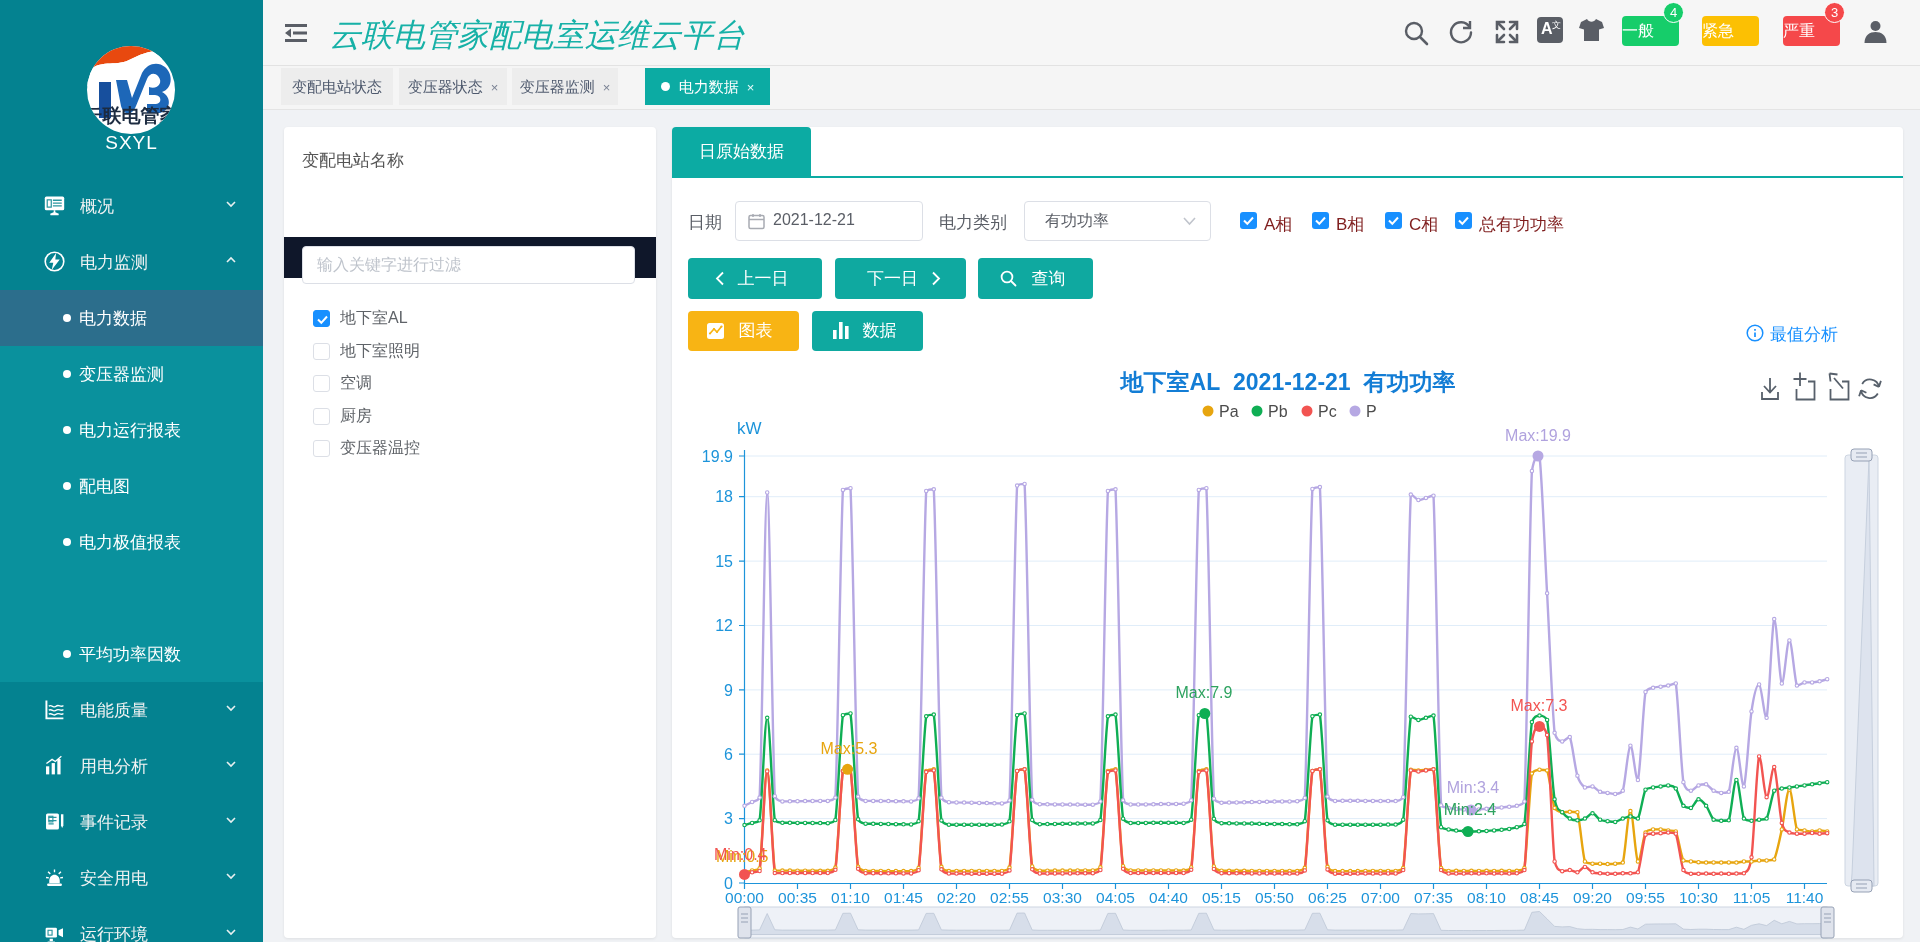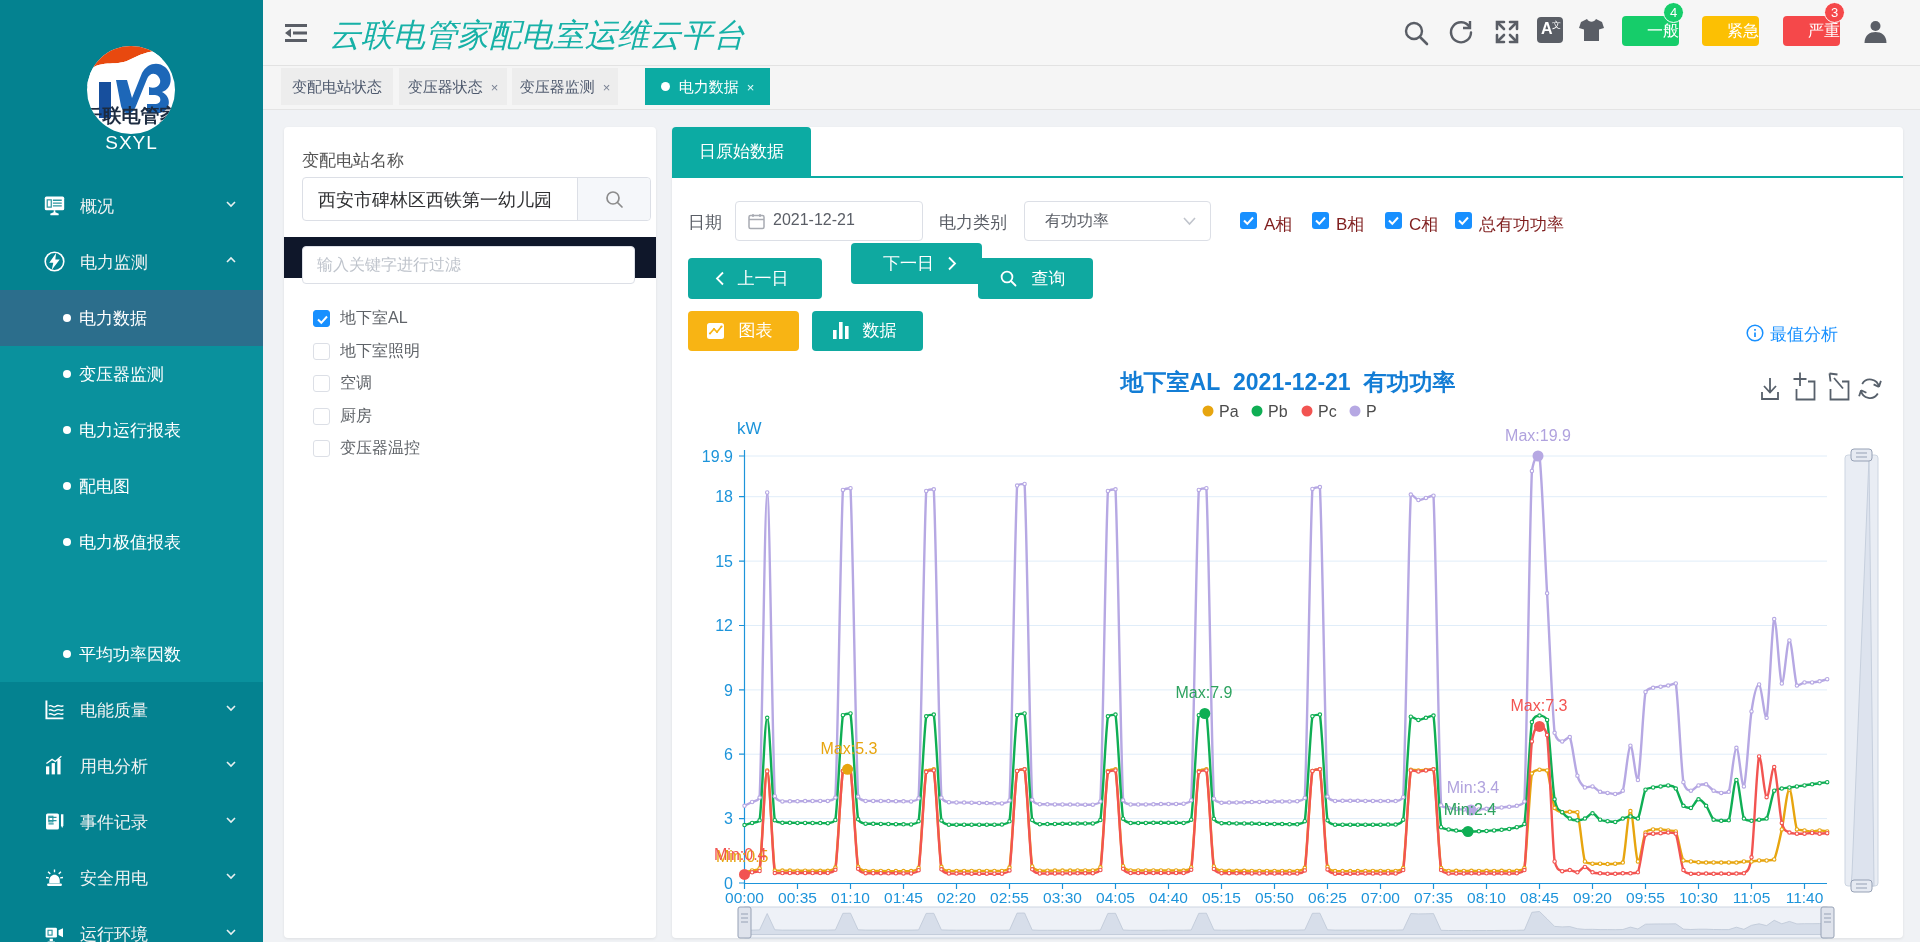--- a/index.html
+++ b/index.html
@@ -17,21 +17,21 @@
 #submenu{position:absolute;left:0;top:290px;width:263px;height:392px;background:#0a919d;}
 .srow{position:absolute;left:0;width:263px;height:56px;color:#fff;font-size:17px;}
 .srow .dot{position:absolute;left:63px;top:24px;width:8px;height:8px;border-radius:50%;background:#fff;}
 .srow .stx{position:absolute;left:79px;top:17px;}
 .srow.active{background:#2c6e8c;}
 
 #header{position:absolute;left:263px;top:0;width:1657px;height:66px;background:#f6f6f6;border-bottom:1px solid #e2e2e2;}
 #htitle{position:absolute;left:66px;top:14px;font-size:32px;color:#17b1a7;white-space:nowrap;font-style:italic;}
 #hamb{position:absolute;left:22px;top:24px;width:22px;height:18px;}
 
-.hbtn{position:absolute;top:16px;height:30px;border-radius:4px;color:#fff;font-size:16px;text-align:right;line-height:30px;}
+.hbtn{position:absolute;top:16px;height:30px;border-radius:4px;color:#fff;font-size:16px;text-align:left;line-height:30px;}
 .badge{position:absolute;width:21px;height:21px;border-radius:50%;color:#fff;font-size:13px;text-align:center;line-height:19px;border:1px solid #fff;}
 
 #tagsrow{position:absolute;left:263px;top:66px;width:1657px;height:44px;background:#f5f5f5;border-bottom:1px solid #e4e4e4;}
 .tag{position:absolute;top:2px;height:37px;background:#ededed;color:#4f5a6e;font-size:15px;line-height:37px;text-align:center;white-space:nowrap;}
 .tag .x{color:#7a8294;font-size:13px;margin-left:8px;}
 .tag.on{background:#0caba3;color:#fff;}
 .tag.on .x{color:#e9fbfa;}
 .tag.on .odot{display:inline-block;width:9px;height:9px;background:#fff;border-radius:50%;margin-right:9px;position:relative;top:-1px;}
 
 #leftcard{position:absolute;left:284px;top:127px;width:372px;height:811px;background:#fff;border-radius:4px;box-shadow:0 1px 3px rgba(0,0,0,.08);}
@@ -227,29 +227,20 @@
 
 <div id="tagsrow">
   <div class="tag" style="left:18px;width:112px;">变配电站状态</div>
   <div class="tag" style="left:136px;width:108px;">变压器状态<span class="x">×</span></div>
   <div class="tag" style="left:249px;width:106px;">变压器监测<span class="x">×</span></div>
   <div class="tag on" style="left:382px;width:125px;"><span class="odot"></span>电力数据<span class="x">×</span></div>
 </div>
 
 <div id="leftcard">
   <div class="lbl" id="stname">变配电站名称</div>
-  <div id="stinput">
-     <div class="txt">西安市碑林区西铁第一幼儿园</div>
-     <div class="append">
-        <svg style="position:absolute;left:27px;top:12px;" width="19" height="19" viewBox="0 0 19 19">
-          <circle cx="8" cy="8" r="6" fill="none" stroke="#8c8c8c" stroke-width="1.7"></circle>
-          <path d="M12.5,12.5 L17,17" stroke="#8c8c8c" stroke-width="1.7" stroke-linecap="round"></path>
-        </svg>
-      </div>
-  </div>
   <div id="filterband">
       <div id="filterinput">输入关键字进行过滤</div>
     </div>
   <div class="treeitem" style="top:175px;">
       <span class="cb checked">
         <svg width="17" height="17" viewBox="0 0 17 17">
           <path d="M4,8.5 L7.3,11.8 L13,5.5" stroke="#fff" stroke-width="2" fill="none"></path>
         </svg>
       </span>
       <span class="ttx">地下室AL</span>
@@ -313,21 +304,21 @@
   <div class="ckb" style="left:783px;top:85px;">
       <svg width="17" height="17" viewBox="0 0 17 17">
         <path d="M4,8.5 L7.3,11.8 L13,5.5" stroke="#fff" stroke-width="2" fill="none"></path>
       </svg>
     </div>
   <div class="cklabel" style="left:807px;top:86px;">总有功功率</div>
 
   <div class="teal-btn" style="left:16px;top:131px;width:134px;line-height:41px;"><svg style="position:absolute;left:27px;top:13px;" width="10" height="15" viewBox="0 0 10 15">
         <path d="M8,1.5 L2,7.5 L8,13.5" stroke="#fff" stroke-width="1.8" fill="none"></path>
       </svg><span style="margin-left:16px;">上一日</span></div>
-  <div class="teal-btn" style="left:163px;top:116px;width:131px;line-height:41px;margin-left:16px;"><span style="margin-right:16px;">下一日</span><svg style="position:absolute;right:25px;top:13px;" width="10" height="15" viewBox="0 0 10 15">
+  <div class="teal-btn" style="left:163px;top:131px;width:131px;line-height:41px;"><span style="margin-right:16px;">下一日</span><svg style="position:absolute;right:25px;top:13px;" width="10" height="15" viewBox="0 0 10 15">
         <path d="M2,1.5 L8,7.5 L2,13.5" stroke="#fff" stroke-width="1.8" fill="none"></path>
       </svg></div>
   <div class="teal-btn" style="left:306px;top:131px;width:115px;line-height:41px;">
     <svg style="position:absolute;left:22px;top:12px;" width="17" height="17" viewBox="0 0 17 17">
         <circle cx="7" cy="7" r="5.4" fill="none" stroke="#fff" stroke-width="1.8"></circle>
         <path d="M11,11 L15.5,15.5" stroke="#fff" stroke-width="1.8" stroke-linecap="round"></path>
       </svg>
     <span style="margin-left:26px;">查询</span>
   </div>
 

